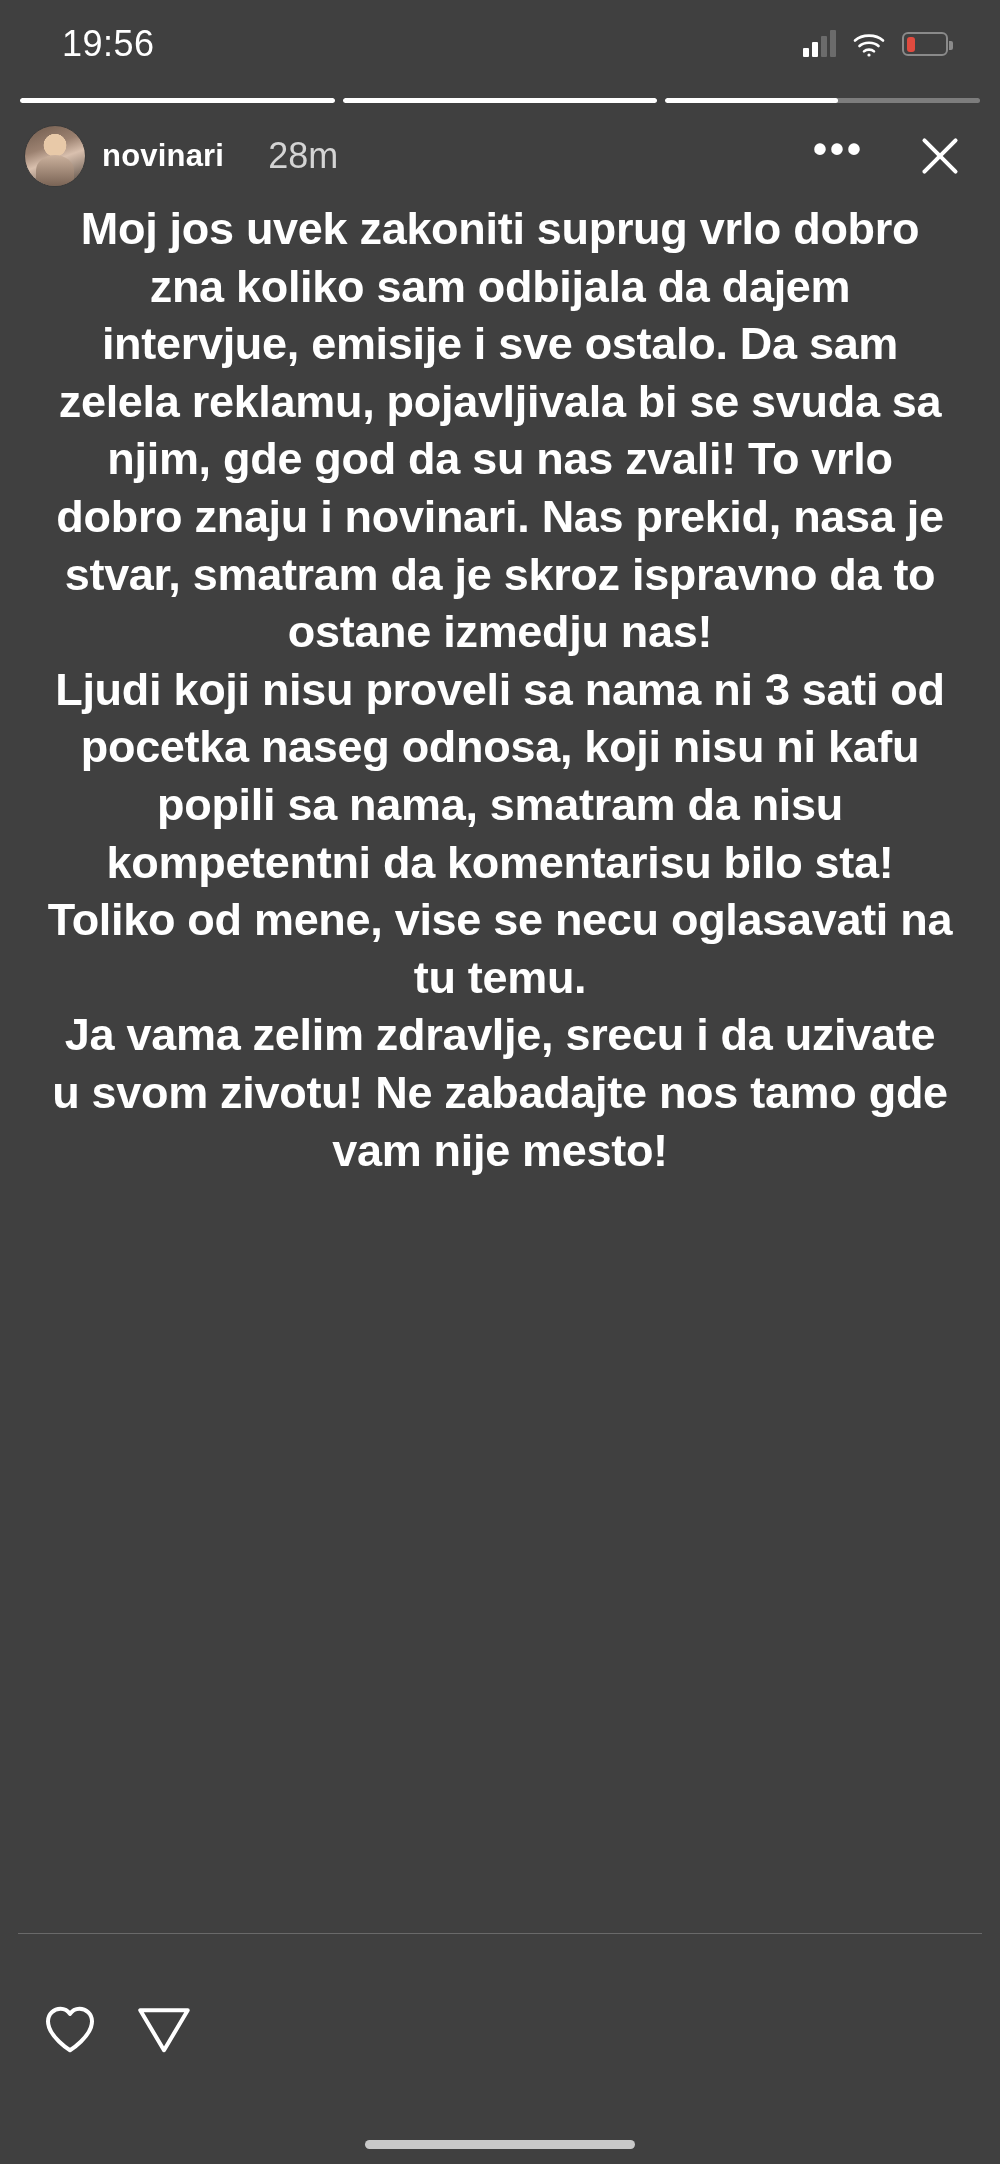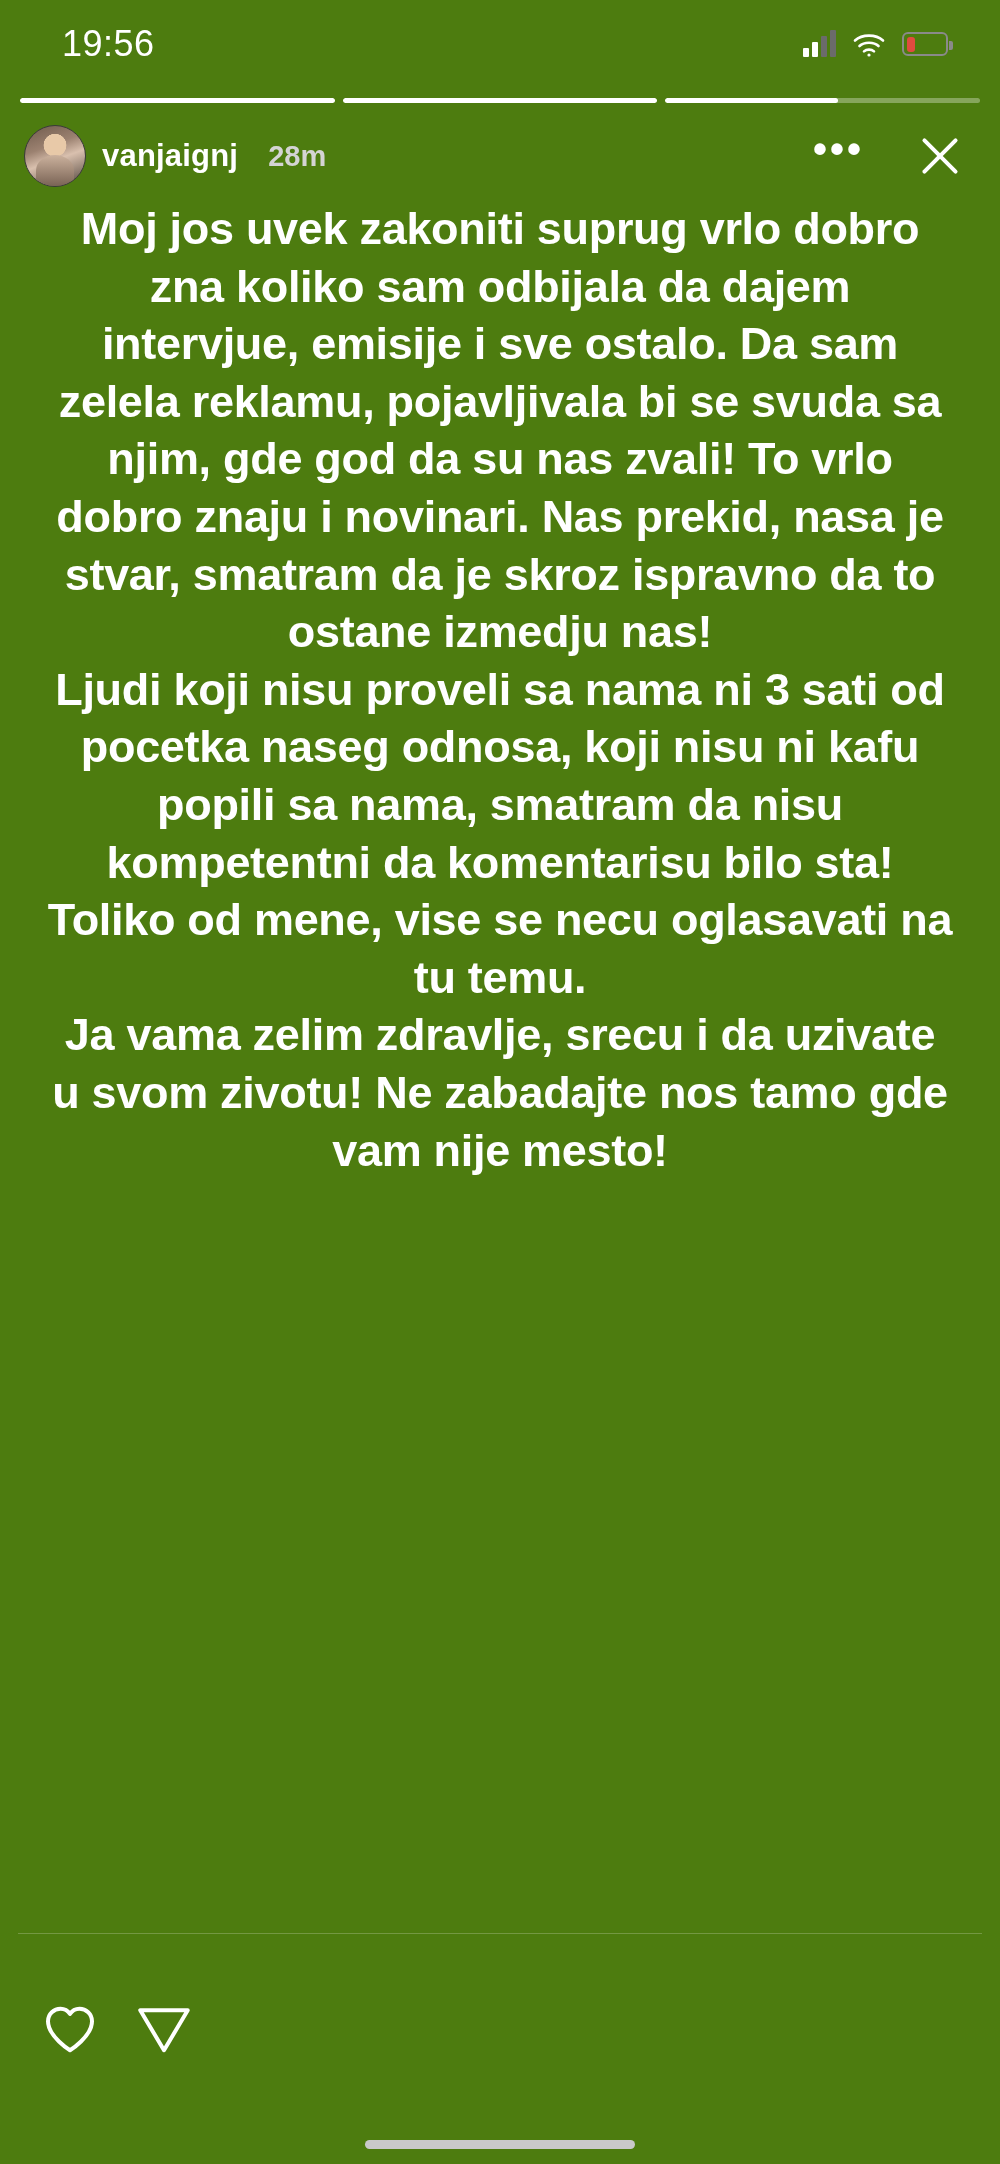--- a/index.html
+++ b/index.html
@@ -7,21 +7,21 @@
     width: 1000px;
     height: 2164px;
     background: #000;
     font-family: "Liberation Sans", sans-serif;
     overflow: hidden;
   }
   .phone {
     position: relative;
     width: 1000px;
     height: 2164px;
-    background: #4d7c0f;
+    background: #404040;
     display: flex;
     flex-direction: column;
   }
 
   
   .status-bar {
     height: 88px;
     flex: 0 0 88px;
     display: flex;
     align-items: center;
@@ -132,23 +132,23 @@
     border-radius: 50% 50% 0 0;
   }
   .username {
     color: #fff;
     font-size: 31px;
     font-weight: 600;
     letter-spacing: 0.2px;
   }
   .timestamp {
     color: #d4d4d4;
-    font-size: 29px;
-    font-weight: 700;
-    margin-left: 14px;
+    font-size: 36px;
+    font-weight: 400;
+    margin-left: 28px;
   }
   .header-spacer { flex: 1 1 auto; }
   .more-dots {
     color: #fff;
     font-size: 40px;
     line-height: 20px;
     letter-spacing: 3px;
     padding: 0 12px 14px 12px;
     font-weight: 700;
   }
@@ -281,21 +281,21 @@
     <div class="progress-seg">
         <span class="fill" style="width:100%"></span>
       </div>
     <div class="progress-seg">
         <span class="fill" style="width:55%"></span>
       </div>
   </div>
 
   <div class="story-header">
     <div class="avatar"></div>
-    <div class="username">vanjaignj</div>
+    <div class="username">novinari</div>
     <div class="timestamp">28m</div>
     <div class="header-spacer"></div>
     <div class="more-dots">•••</div>
     <div class="close-x"></div>
   </div>
 
   <div class="story-body">
     <div class="story-text">
         <p>Moj jos uvek zakoniti suprug vrlo dobro zna koliko sam odbijala da dajem intervjue, emisije i sve ostalo. Da sam zelela reklamu, pojavljivala bi se svuda sa njim, gde god da su nas zvali! To vrlo dobro znaju i novinari. Nas prekid, nasa je stvar, smatram da je skroz ispravno da to ostane izmedju nas!</p>
         <p>Ljudi koji nisu proveli sa nama ni 3 sati od pocetka naseg odnosa, koji nisu ni kafu popili sa nama, smatram da nisu kompetentni da komentarisu bilo sta!</p>

